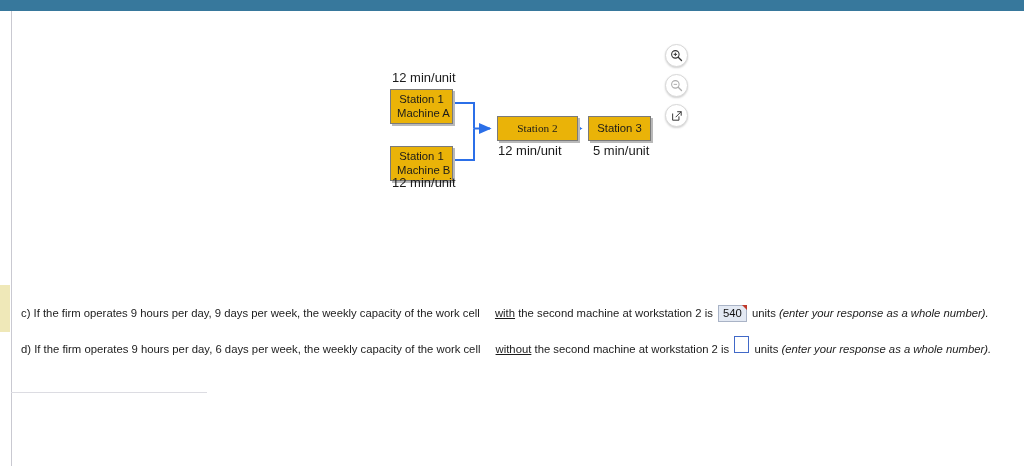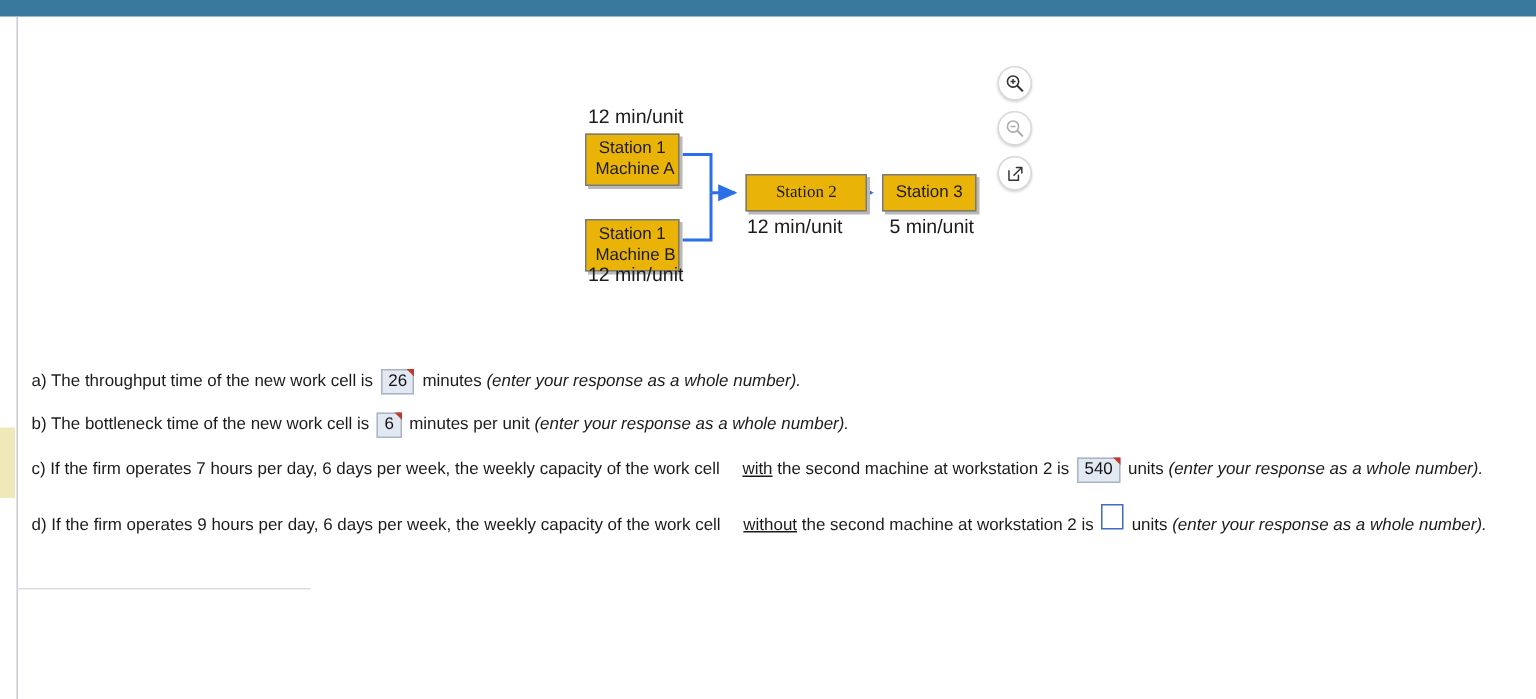--- a/index.html
+++ b/index.html
@@ -221,36 +221,24 @@
 
   <div class="iconbtn" id="btn-popout">
     <svg width="12" height="12" viewBox="0 0 16 16">
       <path d="M2.2 5.2 V13.6 H10.6 V9.0" stroke="#333" stroke-width="1.3" fill="none" stroke-linecap="round" stroke-linejoin="round"></path>
       <line x1="6.6" y1="9.2" x2="13.3" y2="2.5" stroke="#333" stroke-width="1.3" stroke-linecap="round"></line>
       <polyline points="8.8,2.3 13.6,2.3 13.6,7.1" stroke="#333" stroke-width="1.3" fill="none" stroke-linecap="round" stroke-linejoin="round"></polyline>
     </svg>
   </div>
 
 
-  <div class="prose" id="qa">
-    <span>a) The throughput time of the new work cell is</span>
-    <span class="ansbox">26</span>
-    <span>minutes</span>
-    <span class="ital">(enter your response as a whole number).</span>
-  </div>
-
-  <div class="prose" id="qb">
-    <span>b) The bottleneck time of the new work cell is</span>
-    <span class="ansbox">6</span>
-    <span>minutes per unit</span>
-    <span class="ital">(enter your response as a whole number).</span>
-  </div>
+
 
   <div class="prose" id="qc">
-    <span>c) If the firm operates 7 hours per day, 6 days per week, the weekly capacity of the work cell</span>
+    <span>c) If the firm operates 9 hours per day, 9 days per week, the weekly capacity of the work cell</span>
     <span class="uline">with</span>
     <span>the second machine at workstation 2 is</span>
     <span class="ansbox">540</span>
     <span>units</span>
     <span class="ital">(enter your response as a whole number).</span>
   </div>
 
   <div class="prose" id="qd">
     <span>d) If the firm operates 9 hours per day, 6 days per week, the weekly capacity of the work cell</span>
     <span class="uline">without</span>

